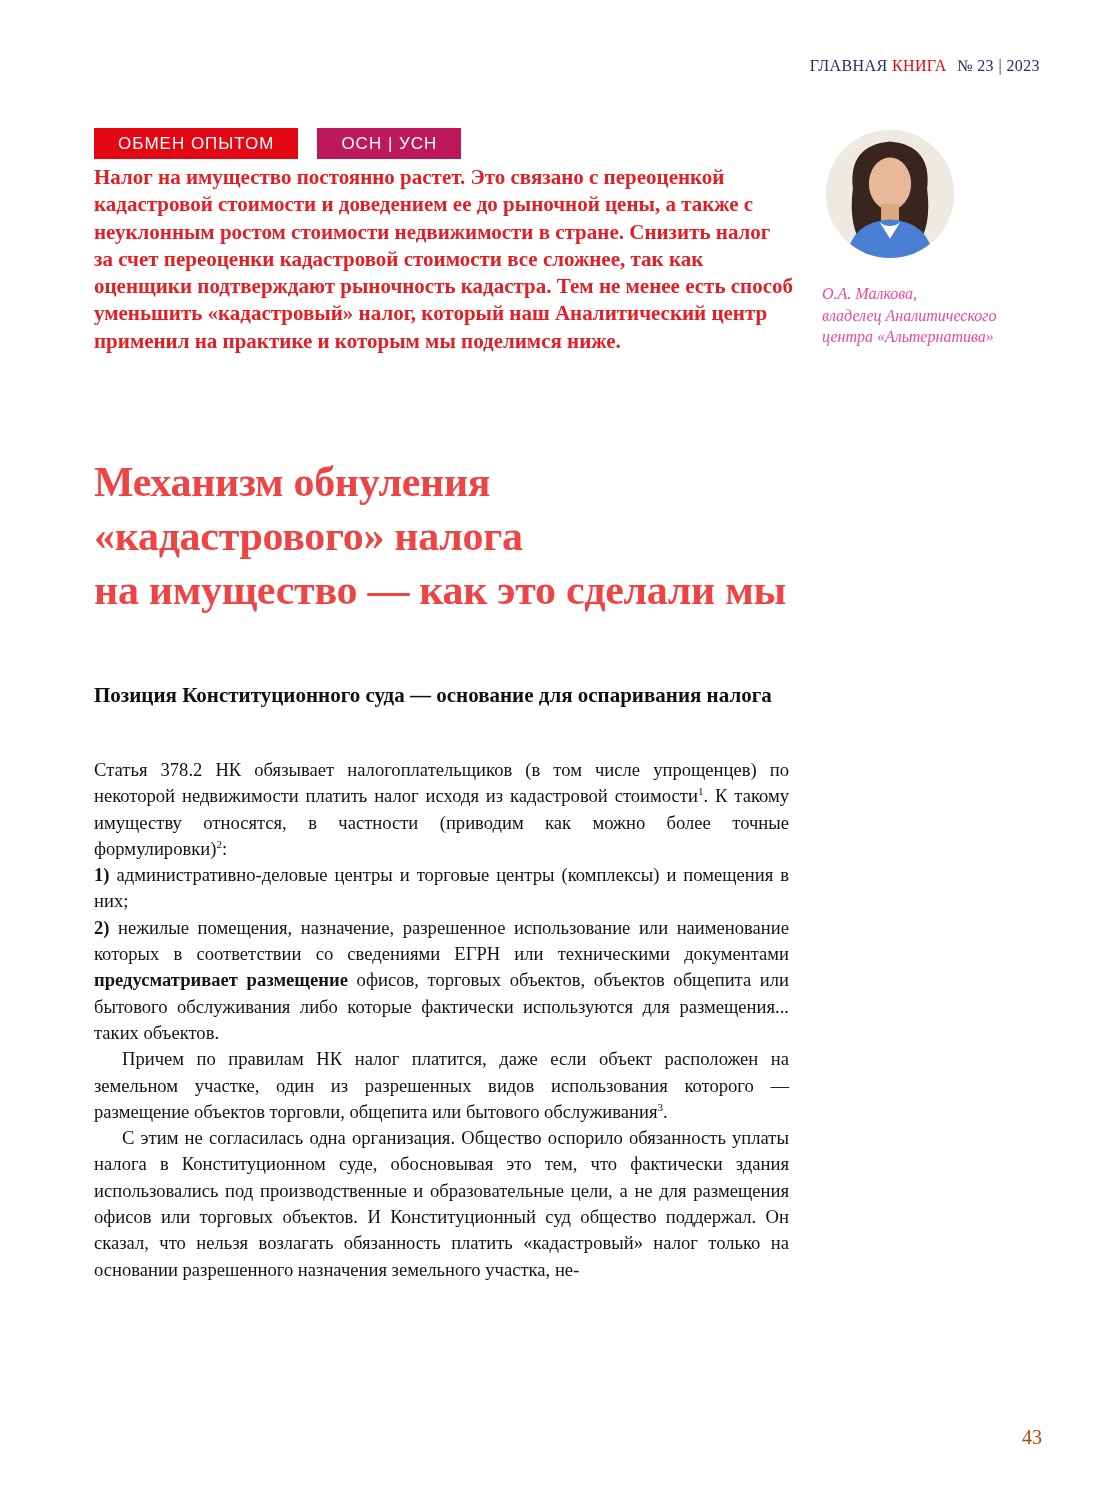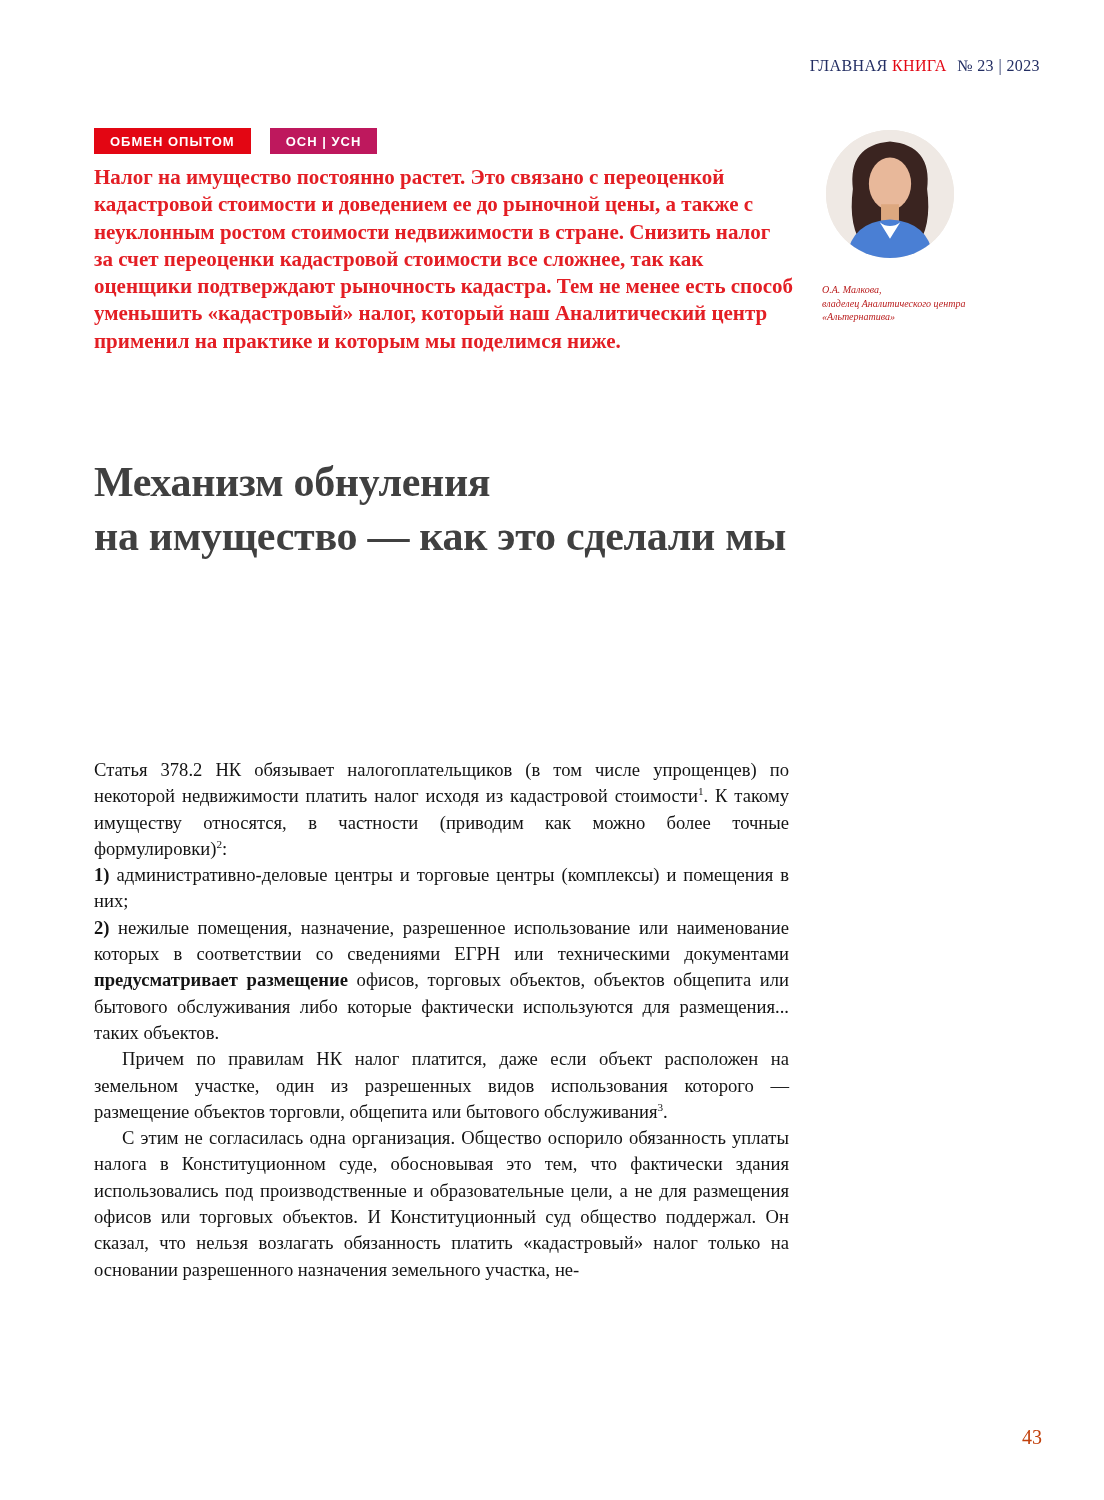--- a/index.html
+++ b/index.html
@@ -7,37 +7,37 @@
   body { font-family:"Liberation Serif", serif; color:#111; }
   .page { position:relative; width:1104px; height:1500px; background:#fff; overflow:hidden; }
 
   .masthead { position:absolute; top:57px; right:64px; font-weight:normal; font-size:16px;
               letter-spacing:.4px; color:#232e63; white-space:nowrap; }
   .masthead .red { color:#e30613; }
   .masthead .issue { margin-left:6px; }
 
   .badges { position:absolute; top:128px; left:94px; display:flex; gap:19px;
             font-family:"Liberation Sans", sans-serif; }
-  .badge { color:#fff; font-weight:bold; font-size:13px; letter-spacing:1px;
-           padding:6px 16px 5px; white-space:nowrap; }
+  .badge { color:#fff; font-weight:normal; font-size:17px; letter-spacing:1px;
+           padding:6px 24px 5px; white-space:nowrap; }
   .badge.red  { background:#e30613; }
   .badge.blue { background:#be185d; }
 
   .lead { position:absolute; top:164px; left:94px; width:700px;
           font-size:21px; font-weight:bold; line-height:1.3; color:#e31e24; }
 
   .photo { position:absolute; top:130px; left:826px; width:128px; height:128px;
            border-radius:50%; overflow:hidden; background:#efe9e4; }
   .photo svg { display:block; width:100%; height:100%; }
 
   .author { position:absolute; top:283px; left:822px; width:218px;
-            font-style:italic; font-size:10px; line-height:1.35; color:#b91c1c; }
+            font-style:italic; font-size:16px; line-height:1.35; color:#ec4899; }
 
   .headline { position:absolute; top:456px; left:94px; width:980px;
-              font-size:42px; font-weight:bold; line-height:1.28; color:#404040;
+              font-size:42px; font-weight:bold; line-height:1.28; color:#ef4444;
               letter-spacing:-0.3px; }
 
   .subhead { position:absolute; top:682px; left:94px; width:700px;
              font-size:21px; font-weight:bold; line-height:1.3; color:#101010; }
 
   .body-col { position:absolute; top:757px; left:94px; width:695px;
               font-size:18.6px; line-height:26.3px; color:#141414; text-align:justify; }
   .body-col p.indent { text-indent:28px; }
   .b { font-weight:bold; }
   sup { font-size:60%; line-height:0; vertical-align:super; }
@@ -78,23 +78,25 @@
     </svg>
   </div>
 
   <div class="author">
     <div>О.А. Малкова,</div>
     <div>владелец Аналитического центра «Альтернатива»</div>
   </div>
 
   <div class="headline">
     <div>Механизм обнуления</div>
+    <div>«кадастрового» налога</div>
     <div>на имущество — как это сделали мы</div>
   </div>
 
+  <div class="subhead">Позиция Конституционного суда — основание для оспаривания налога</div>
 
   <div class="body-col">
     <p><span>Статья 378.2 НК обязывает налогоплательщиков (в том числе упрощенцев) по некоторой недвижимости платить налог исходя из кадастровой стоимости</span><sup>1</sup><span>. К такому имуществу относятся, в частности (приводим как можно более точные формулировки)</span><sup>2</sup><span>:</span></p>
     <p><span class="b">1)</span><span> административно-деловые центры и торговые центры (комплексы) и помещения в них;</span></p>
     <p><span class="b">2)</span><span> нежилые помещения, назначение, разрешенное использование или наименование которых в соответствии со сведениями ЕГРН или техническими документами </span><span class="b">предусматривает размещение</span><span> офисов, торговых объектов, объектов общепита или бытового обслуживания либо которые фактически используются для размещения... таких объектов.</span></p>
     <p class="indent"><span>Причем по правилам НК налог платится, даже если объект расположен на земельном участке, один из разрешенных видов использования которого — размещение объектов торговли, общепита или бытового обслуживания</span><sup>3</sup><span>.</span></p>
     <p class="indent"><span>С этим не согласилась одна организация. Общество оспорило обязанность уплаты налога в Конституционном суде, обосновывая это тем, что фактически здания использовались под производственные и образовательные цели, а не для размещения офисов или торговых объектов. И Конституционный суд общество поддержал. Он сказал, что нельзя возлагать обязанность платить «кадастровый» налог только на основании разрешенного назначения земельного участка, не-</span></p>
   </div>
 
 

